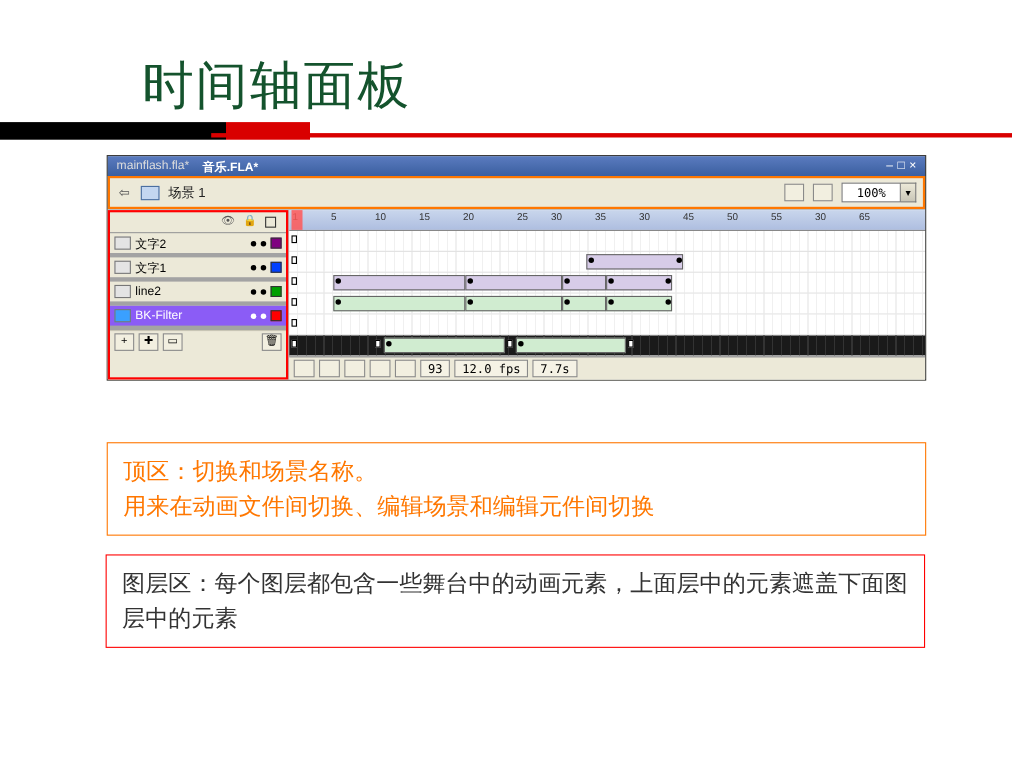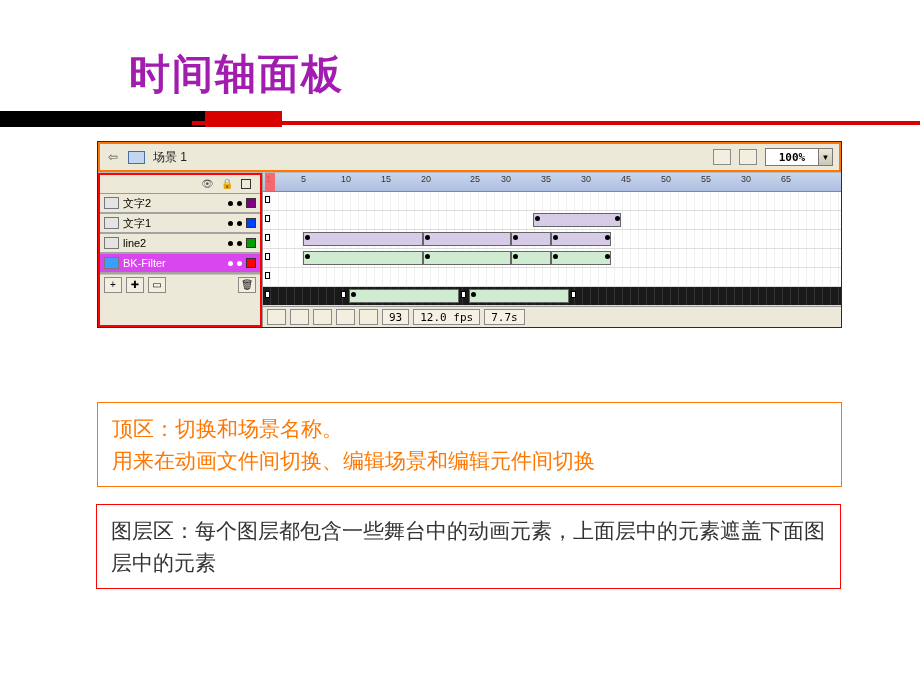--- a/index.html
+++ b/index.html
@@ -1,43 +1,43 @@
 <!DOCTYPE html>
 <html><head>
 <meta charset="utf-8">
 <style>
 html,body{margin:0;padding:0;width:920px;height:690px;background:#fff;font-family:"Microsoft YaHei",Arial,sans-serif}
 .slide{position:relative;width:920px;height:690px;background:#fff;overflow:hidden}
-.title{position:absolute;left:129px;top:47px;font-size:41px;font-weight:bold;color:#a21caf;letter-spacing:2px}
+.title{position:absolute;left:129px;top:47px;font-size:47px;font-weight:normal;color:#14532d;letter-spacing:2px}
 .stripe{position:absolute;left:0;top:111px;width:855px;height:16px;background:linear-gradient(90deg,#000 0,#000 24%,#d90000 24%,#d90000 33%,transparent 33%)}
 .stripe:before{content:"";position:absolute;right:-60px;top:0;width:120px;height:16px;background:#fff;transform:skewX(-45deg)}
 .stripe-bottom{position:absolute;left:192px;top:121px;width:730px;height:4px;background:#d90000}
 .app{position:absolute;left:97px;top:141px;width:743px;border:1px solid #2b2b2b;font-family:Tahoma,Arial,sans-serif;font-size:12px;background:#ece9d8}
 .menubar{height:18px;background:linear-gradient(#5a7bbf,#3b5fa0);display:flex;align-items:center;padding:0 8px;gap:12px;font-size:11px}
 .tab-file{color:#ddd}
 .tab-file.active{color:#fff;font-weight:bold}
 .win-ctrl{margin-left:auto;display:flex;gap:4px;color:#fff}
 .scenebar{height:26px;border:2px solid #ff7700;display:flex;align-items:center;padding:0 6px;gap:8px;background:#ece9d8}
 .arrow-left{width:14px;height:14px;display:flex;align-items:center;justify-content:center;color:#555}
 .scene-icon{width:15px;height:11px;background:#c3d6f0;border:1px solid #4b6fa0}
 .scene-name{font-size:12px;color:#222}
 .scenebar .spacer{flex:1}
 .ico16{width:16px;height:14px;border:1px solid #8a8a8a;background:#f2efe0}
-.zoom-box{width:52px;height:16px;border:1px solid #7a7a7a;background:#fff;font-family:monospace;font-size:11px;font-weight:bold;display:flex;align-items:center;justify-content:center}
+.zoom-box{width:52px;height:16px;border:1px solid #7a7a7a;background:#fff;font-family:monospace;font-size:11px;font-weight:normal;display:flex;align-items:center;justify-content:center}
 .zoom-wrap{display:flex}
 .zoom-dd{width:13px;height:16px;border:1px solid #7a7a7a;border-left:none;background:linear-gradient(#ece9d8,#c9c6b7);display:flex;align-items:center;justify-content:center;font-size:8px}
 .tl-header{height:17px;background:#ece9d8;border-bottom:1px solid #999;display:flex;align-items:center;padding-left:6px;font-size:11px}
 .tl-header:before{content:"▼";margin-right:4px;font-size:9px}
 .tl-body{display:flex;background:#fff;border-top:1px solid #bbb}
 .layerpanel{width:160px;border:2px solid #ff0000;display:flex;flex-direction:column;background:#ece9d8;position:relative}
 .layerhead{height:18px;border-bottom:1px solid #999;display:flex;align-items:center;justify-content:flex-end;gap:10px;padding-right:9px}
 .lh-ico{width:10px;height:10px;font-size:10px;text-align:center;line-height:10px;color:#555}
 .square-outline{width:10px;height:10px;border:1px solid #333;box-sizing:border-box}
-.layer-row{height:18px;border-bottom:2px solid #a3a3a3;display:flex;align-items:center;gap:4px;padding:0 4px;font-size:11px}
-.layer-row.sel{background:#d946ef;color:#fff}
+.layer-row{height:18px;border-bottom:4px solid #a3a3a3;display:flex;align-items:center;gap:4px;padding:0 4px;font-size:11px}
+.layer-row.sel{background:#8b5cf6;color:#fff}
 .l-ico{width:13px;height:10px;background:#e4e4e4;border:1px solid #777}
 .l-name{flex:1;white-space:nowrap}
 .dot{width:5px;height:5px;background:#000;border-radius:50%}
 .layer-row.sel .dot{background:#fff}
 .csw{width:10px;height:10px;border:1px solid #333;box-sizing:border-box}
 .layerfoot{height:20px;display:flex;align-items:center;gap:4px;padding:0 4px;border-top:1px solid #c8c5b5}
 .lf-btn{width:16px;height:14px;border:1px solid #8a8a8a;background:#f2efe0;font-size:10px;text-align:center;line-height:14px}
 .trash{margin-left:auto}
 .frames{flex:1;display:flex;flex-direction:column;border-left:1px solid #999}
 .ruler{height:18px;background:linear-gradient(#c9d6ec,#aebee0);border-bottom:1px solid #888;position:relative;font-size:9px;color:#333;overflow:hidden}
@@ -61,20 +61,29 @@
 </head>
 <body>
 <div class="slide">
 
 <div class="title">时间轴面板</div>
 <div class="stripe"></div>
 <div class="stripe-bottom"></div>
 
 <div class="app">
 
+ <div class="menubar">
+   <span class="tab-file">mainflash.fla*</span>
+   <span class="tab-file active">音乐.FLA*</span>
+   <div class="win-ctrl">
+     <span>–</span>
+     <span>□</span>
+     <span>×</span>
+   </div>
+ </div>
 
  <div class="scenebar">
    <span class="arrow-left">⇦</span>
    <span class="scene-icon"></span>
    <span class="scene-name">场景 1</span>
    <span class="spacer"></span>
    <span class="ico16"></span>
    <span class="ico16"></span>
    <div class="zoom-wrap">
      <span class="zoom-box">100%</span>

